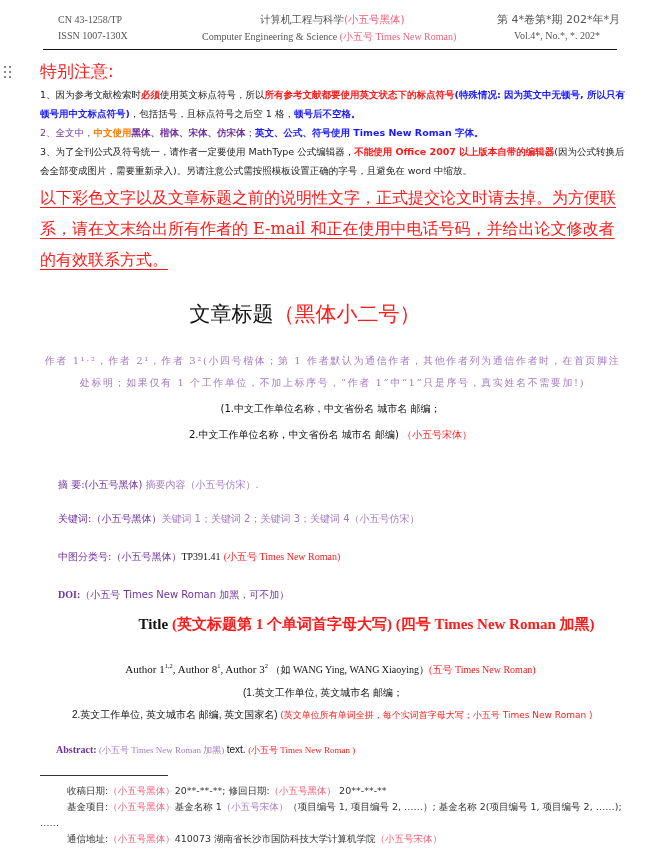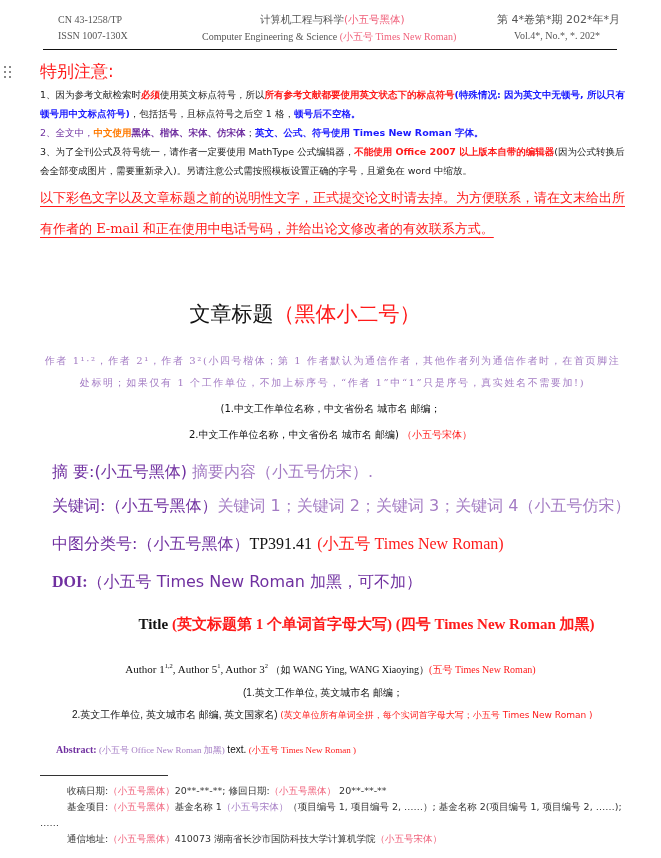--- a/index.html
+++ b/index.html
@@ -14,28 +14,28 @@
   .purple { color: #7030a0; }
   .lpurple { color: #a47cc4; }
   .orange { color: #ff7a00; }
   .black { color: #111; }
   .bold { font-weight: bold; }
   .drag { position: absolute; left: 4px; top: 66px; width: 8px; height: 12px; }
   .drag span { position: absolute; width: 2px; height: 2px; background: #888; }
   .notice-title { left: 40px; top: 60px; font-size: 17px; color: #ff1a1a; font-family: "DejaVu Sans", sans-serif; }
   .note { position: absolute; left: 40px; width: 585px; font-size: 9.5px; line-height: 19px;
           font-family: "DejaVu Sans", sans-serif; color: #222; white-space: normal; }
-  .big-red { position: absolute; left: 40px; top: 182px; width: 585px; font-size: 13px; line-height: 31px;
+  .big-red { position: absolute; left: 40px; top: 182px; width: 585px; font-size: 16px; line-height: 31px;
              color: #ff1a1a; font-family: "DejaVu Serif", serif; }
   .big-red span { text-decoration: underline; text-decoration-color: #ff1a1a; text-underline-offset: 4px; }
   .title-cn { left: 0; width: 610px; top: 300px; text-align: center; font-size: 21px; font-family: "DejaVu Sans", sans-serif; color: #111; }
   .authors-cn { position: absolute; left: 40px; width: 585px; top: 350px; text-align: center; font-size: 10px;
                 line-height: 22px; color: #a47cc4; letter-spacing: 1.6px; font-family: "DejaVu Serif", serif; }
   .affil { left: 0; width: 661px; text-align: center; font-size: 10px; font-family: "DejaVu Sans", sans-serif; color: #111; }
-  .meta { left: 52px; font-size: 16px; font-family: "DejaVu Sans", sans-serif; }
+  .meta { left: 58px; font-size: 10px; font-family: "DejaVu Sans", sans-serif; margin-top: 16px; }
   .title-en { left: 0; width: 661px; top: 615px; text-align: center; font-size: 15px; font-weight: bold; font-family: "Liberation Serif", serif; margin-left: 36px; }
   .authors-en { left: 0; width: 661px; top: 662px; text-align: center; font-size: 11px; font-family: "Liberation Serif", serif; color: #111; }
   .affil-en { font-size: 10px; font-family: "Liberation Sans", sans-serif; color: #111; }
   .sup { font-size: 6.5px; vertical-align: super; }
   .fn-line { position: absolute; left: 40px; top: 775px; width: 128px; height: 1px; background: #333; }
   .fn { position: absolute; left: 40px; width: 585px; font-size: 9.5px; line-height: 16px;
         font-family: "DejaVu Sans", sans-serif; color: #333; white-space: normal; }
   .indent { padding-left: 27px; }
 </style>
 </head>
@@ -110,32 +110,32 @@
 <div class="abs meta" style="top:572px;">
   <span class="purple bold" style="font-family:'Liberation Serif',serif;">DOI:</span><span class="purple">（小五号 Times New Roman 加黑，可不加）</span>
 </div>
 
 <div class="abs title-en">
   <span class="black">Title</span>
   <span class="red">(英文标题第 1 个单词首字母大写) (四号 Times New Roman  加黑)</span>
 </div>
 
 <div class="abs authors-en">
-  <span>Author 1</span><span class="sup">1,2</span><span>, Author 5</span><span class="sup">1</span><span>, Author 3</span><span class="sup">2</span><span style="font-size:10px;margin-top:26px;"> （如 WANG Ying, WANG Xiaoying）</span><span class="red" style="font-size:10px;">(五号 Times New Roman)</span>
+  <span>Author 1</span><span class="sup">1,2</span><span>, Author 8</span><span class="sup">1</span><span>, Author 3</span><span class="sup">2</span><span style="font-size:10px;margin-top:26px;"> （如 WANG Ying, WANG Xiaoying）</span><span class="red" style="font-size:10px;">(五号 Times New Roman)</span>
 </div>
 
 <div class="abs affil-en" style="left:243px; top:686px;">(1.英文工作单位, 英文城市名    邮编；</div>
 <div class="abs affil-en" style="left:72px; top:708px;">
   <span>2.英文工作单位, 英文城市名    邮编, 英文国家名)</span>
   <span class="red" style="font-size:9px; font-family:'DejaVu Sans',sans-serif;">(英文单位所有单词全拼，每个实词首字母大写；小五号 Times New Roman )</span>
 </div>
 
 <div class="abs" style="left:56px; top:744px; font-size:10px; font-family:'Liberation Serif',serif;">
   <span class="purple bold">Abstract:</span>
-  <span class="lpurple" style="font-size:9px;">(小五号 Office New Roman 加黑)</span>
+  <span class="lpurple" style="font-size:9px;">(小五号 Times New Roman 加黑)</span>
   <span class="black" style="font-family:'Liberation Sans',sans-serif;">text.</span>
   <span class="red" style="font-size:9px;">(小五号 Times New Roman )</span>
 </div>
 
 <div class="fn-line"></div>
 <div class="fn" style="top:783px;">
   <div class="indent">
     <span>收稿日期:</span><span class="pink">（小五号黑体）</span><span>20**-**-**;</span><span> 修回日期:</span><span class="pink">（小五号黑体）</span><span> 20**-**-**</span>
   </div>
   <div style="text-indent:27px;">

